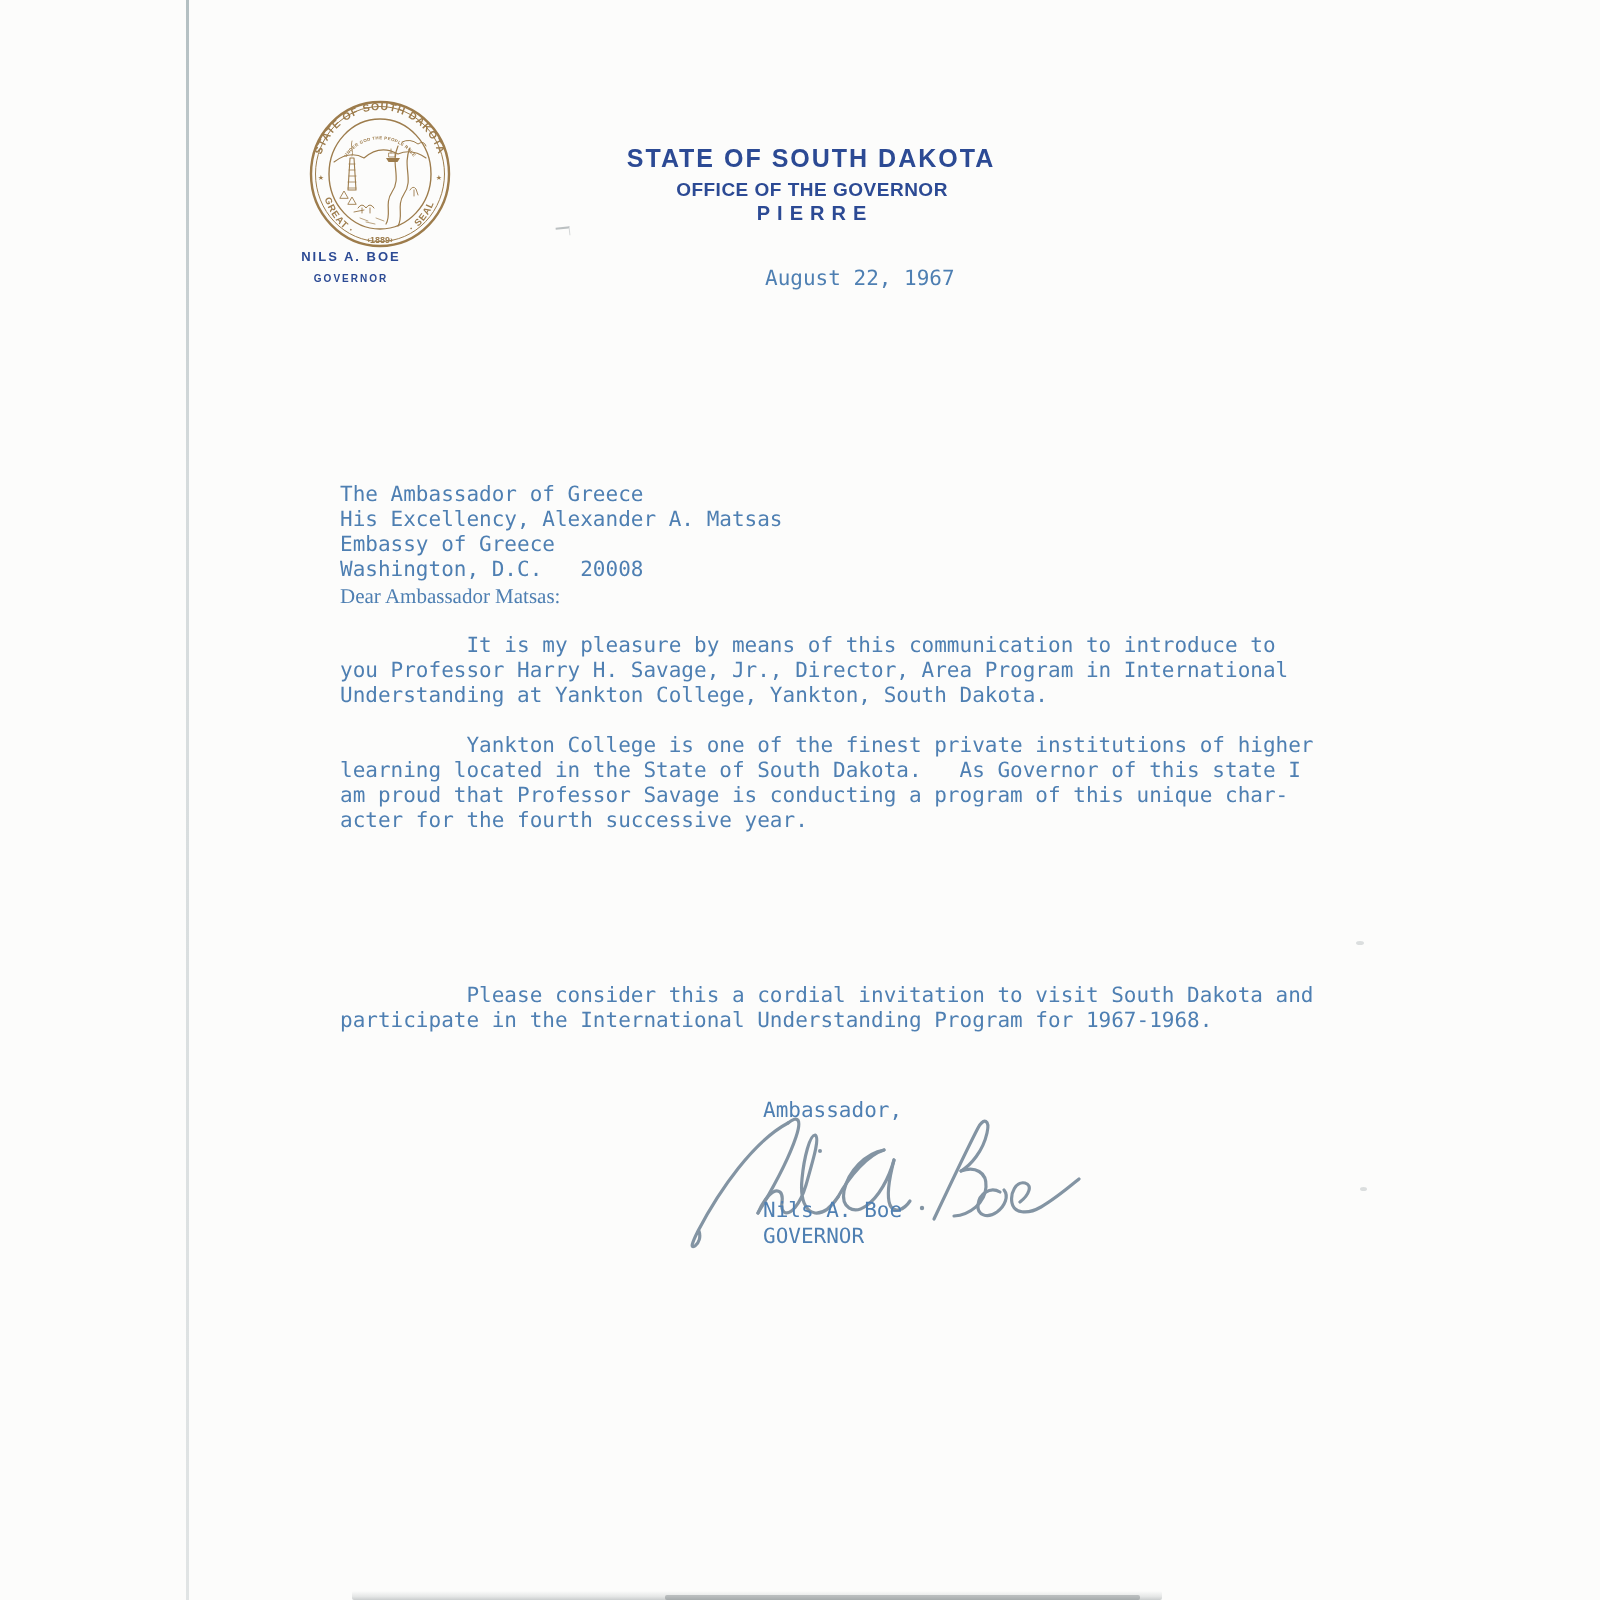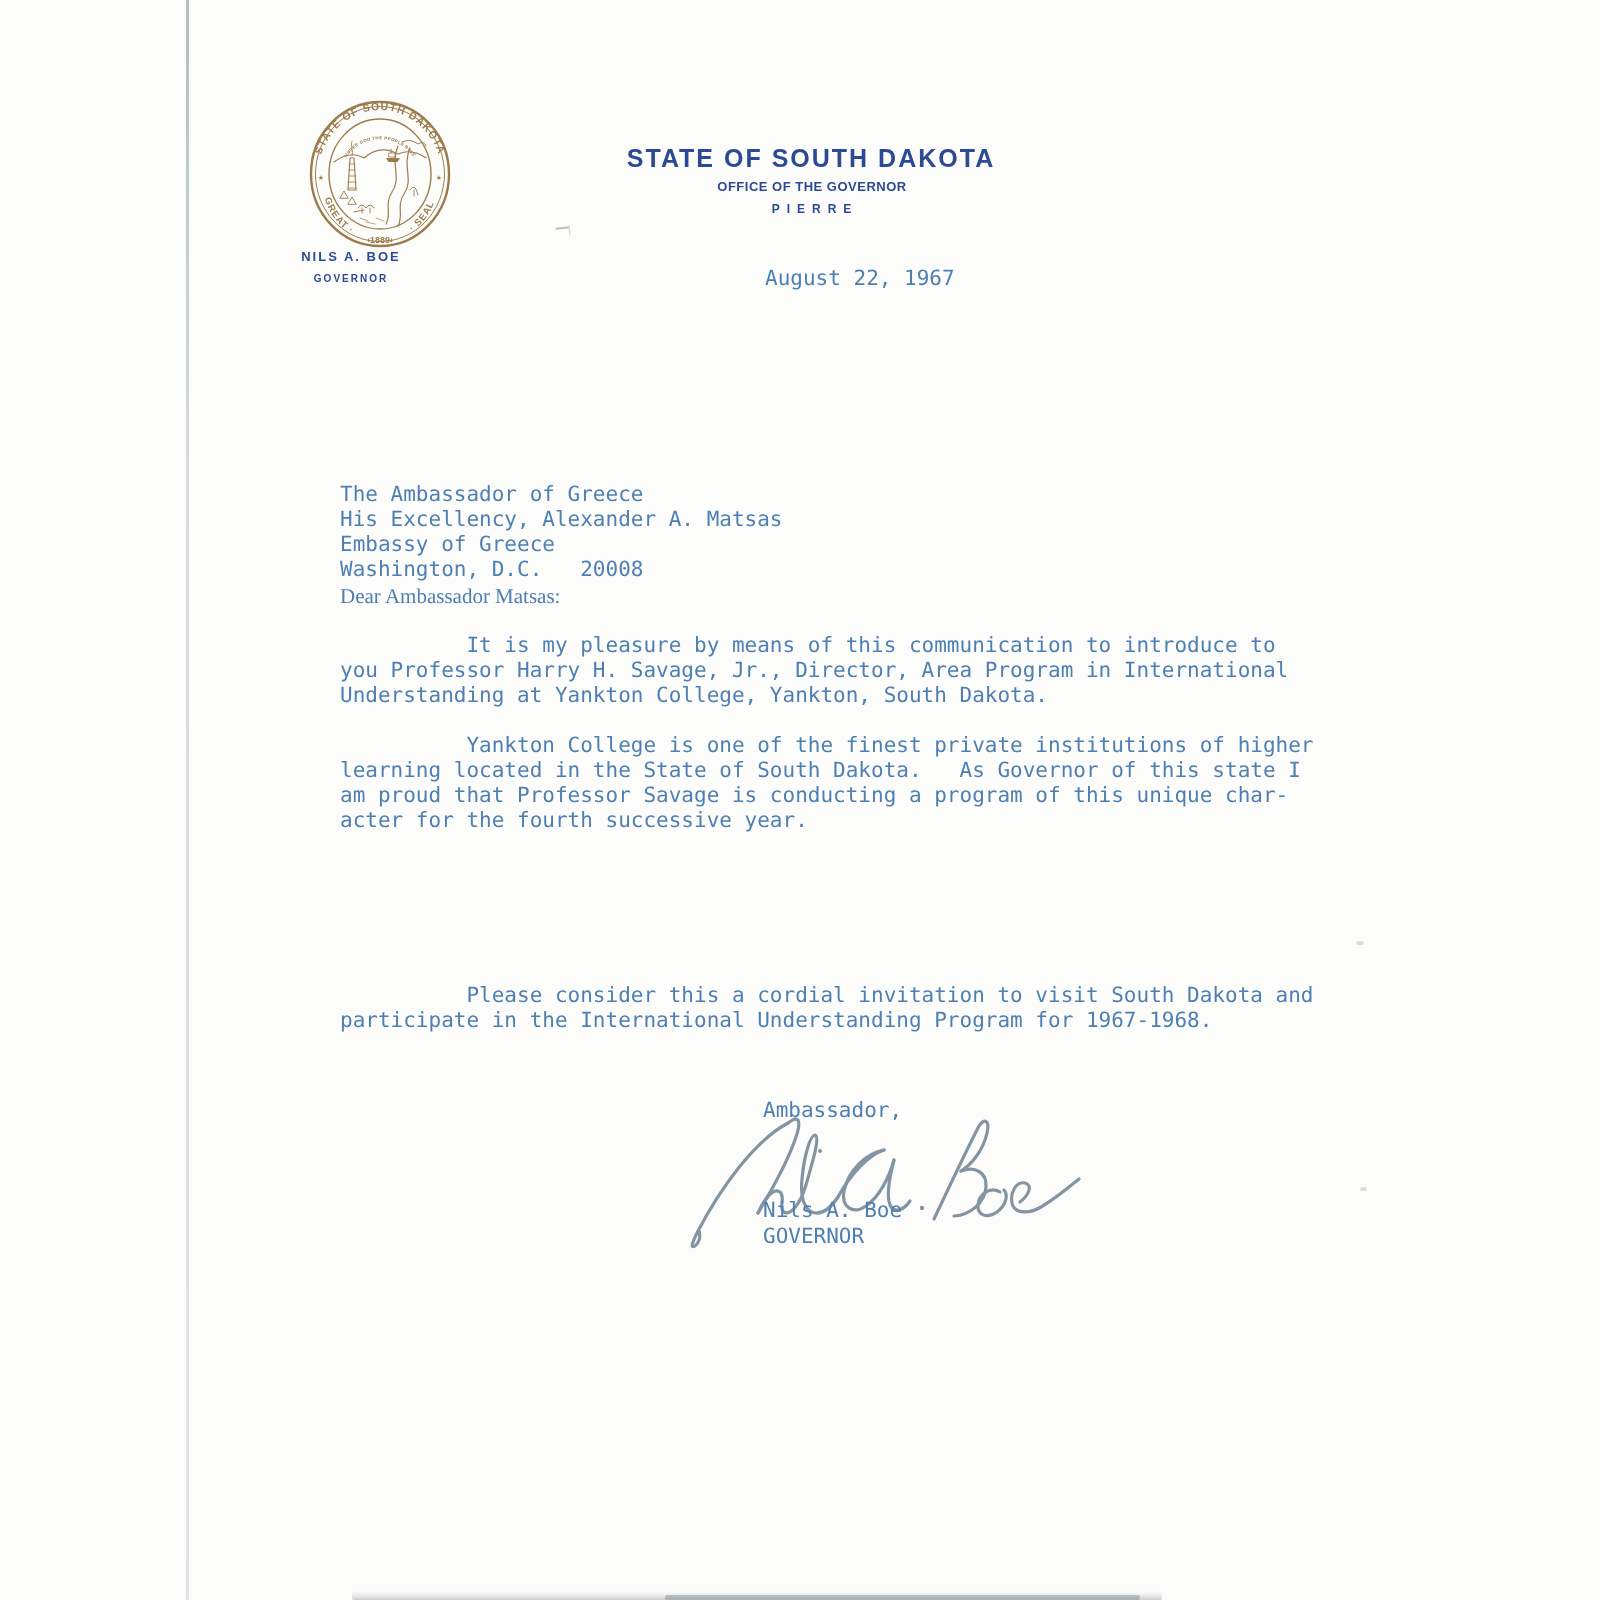--- a/index.html
+++ b/index.html
@@ -27,22 +27,22 @@
     border-top:2px solid rgba(110,120,125,.45);border-right:1px solid rgba(110,120,125,.28);
     transform:rotate(-6deg);pointer-events:none;
   }
   .speck{position:absolute;background:rgba(142,152,157,.30);border-radius:50%;pointer-events:none;}
   .speck.s1{left:1356px;top:941px;width:8px;height:4px;}
   .speck.s2{left:1360px;top:1187px;width:7px;height:4px;}
 
   
   .lh{position:absolute;font-family:"Liberation Sans","DejaVu Sans",sans-serif;color:#2c4a94;white-space:nowrap;}
   .lh-state {left:811px;top:144px;transform:translateX(-50%);font-size:25px;font-weight:700;letter-spacing:2px;}
-  .lh-office{left:812px;top:179px;transform:translateX(-50%);font-size:13px;font-weight:600;letter-spacing:.5px;}
-  .lh-city  {left:815px;top:202px;transform:translateX(-50%);font-size:12px;font-weight:700;letter-spacing:7px;}
+  .lh-office{left:812px;top:179px;transform:translateX(-50%);font-size:19px;font-weight:600;letter-spacing:.5px;}
+  .lh-city  {left:815px;top:202px;transform:translateX(-50%);font-size:20px;font-weight:700;letter-spacing:7px;}
   .gov-name {left:351px;top:249px;transform:translateX(-50%);font-size:13px;font-weight:700;letter-spacing:2px;}
   .gov-title{left:351px;top:273px;transform:translateX(-50%);font-size:10px;font-weight:700;letter-spacing:2px;}
 
   .seal-svg{position:absolute;left:306px;top:98px;width:148px;height:152px;}
 
   
   .tw{
     position:absolute;white-space:pre;font-size:21px;line-height:25px;color:#4e7fb2;
     font-family:"DejaVu Sans Mono","Liberation Mono",monospace;
     text-rendering:geometricPrecision;

